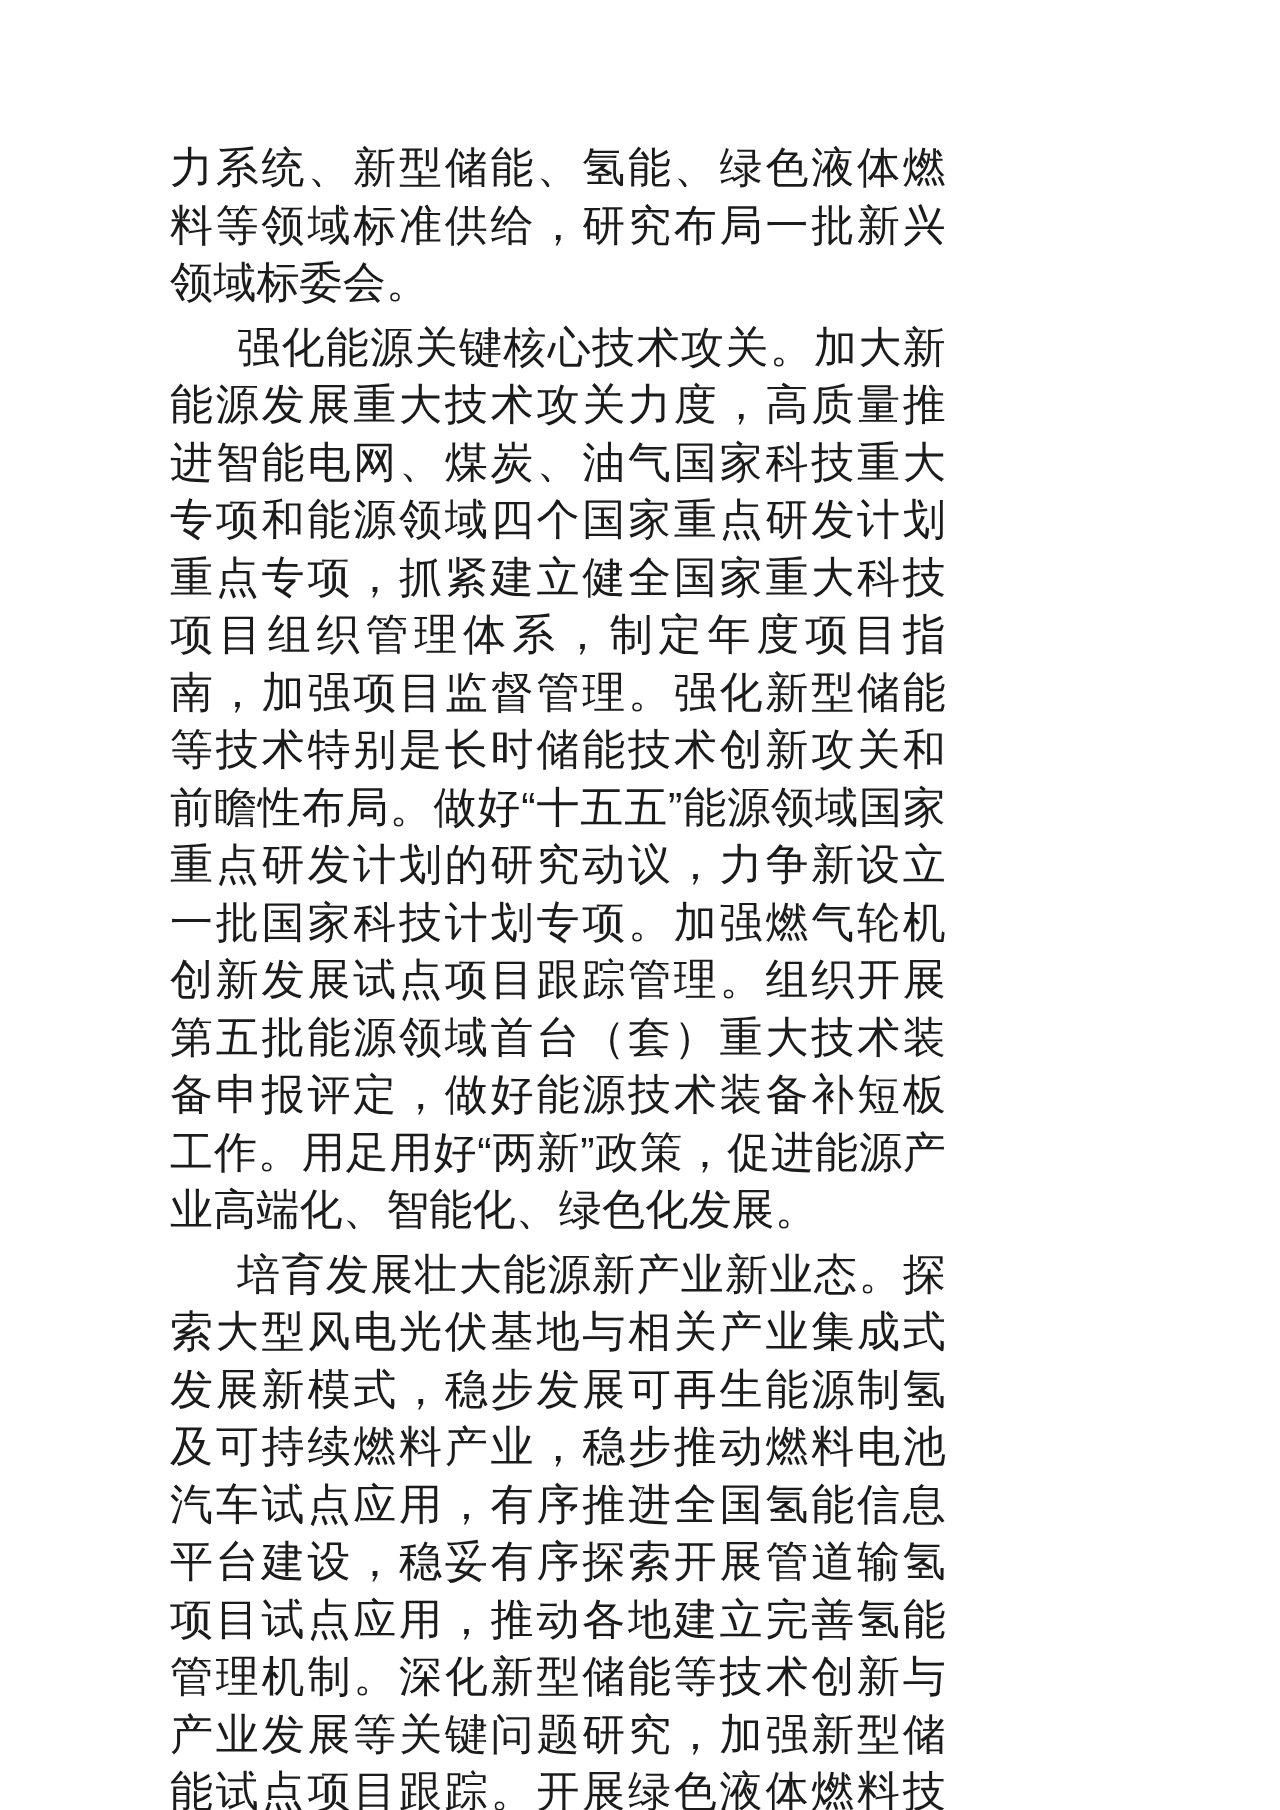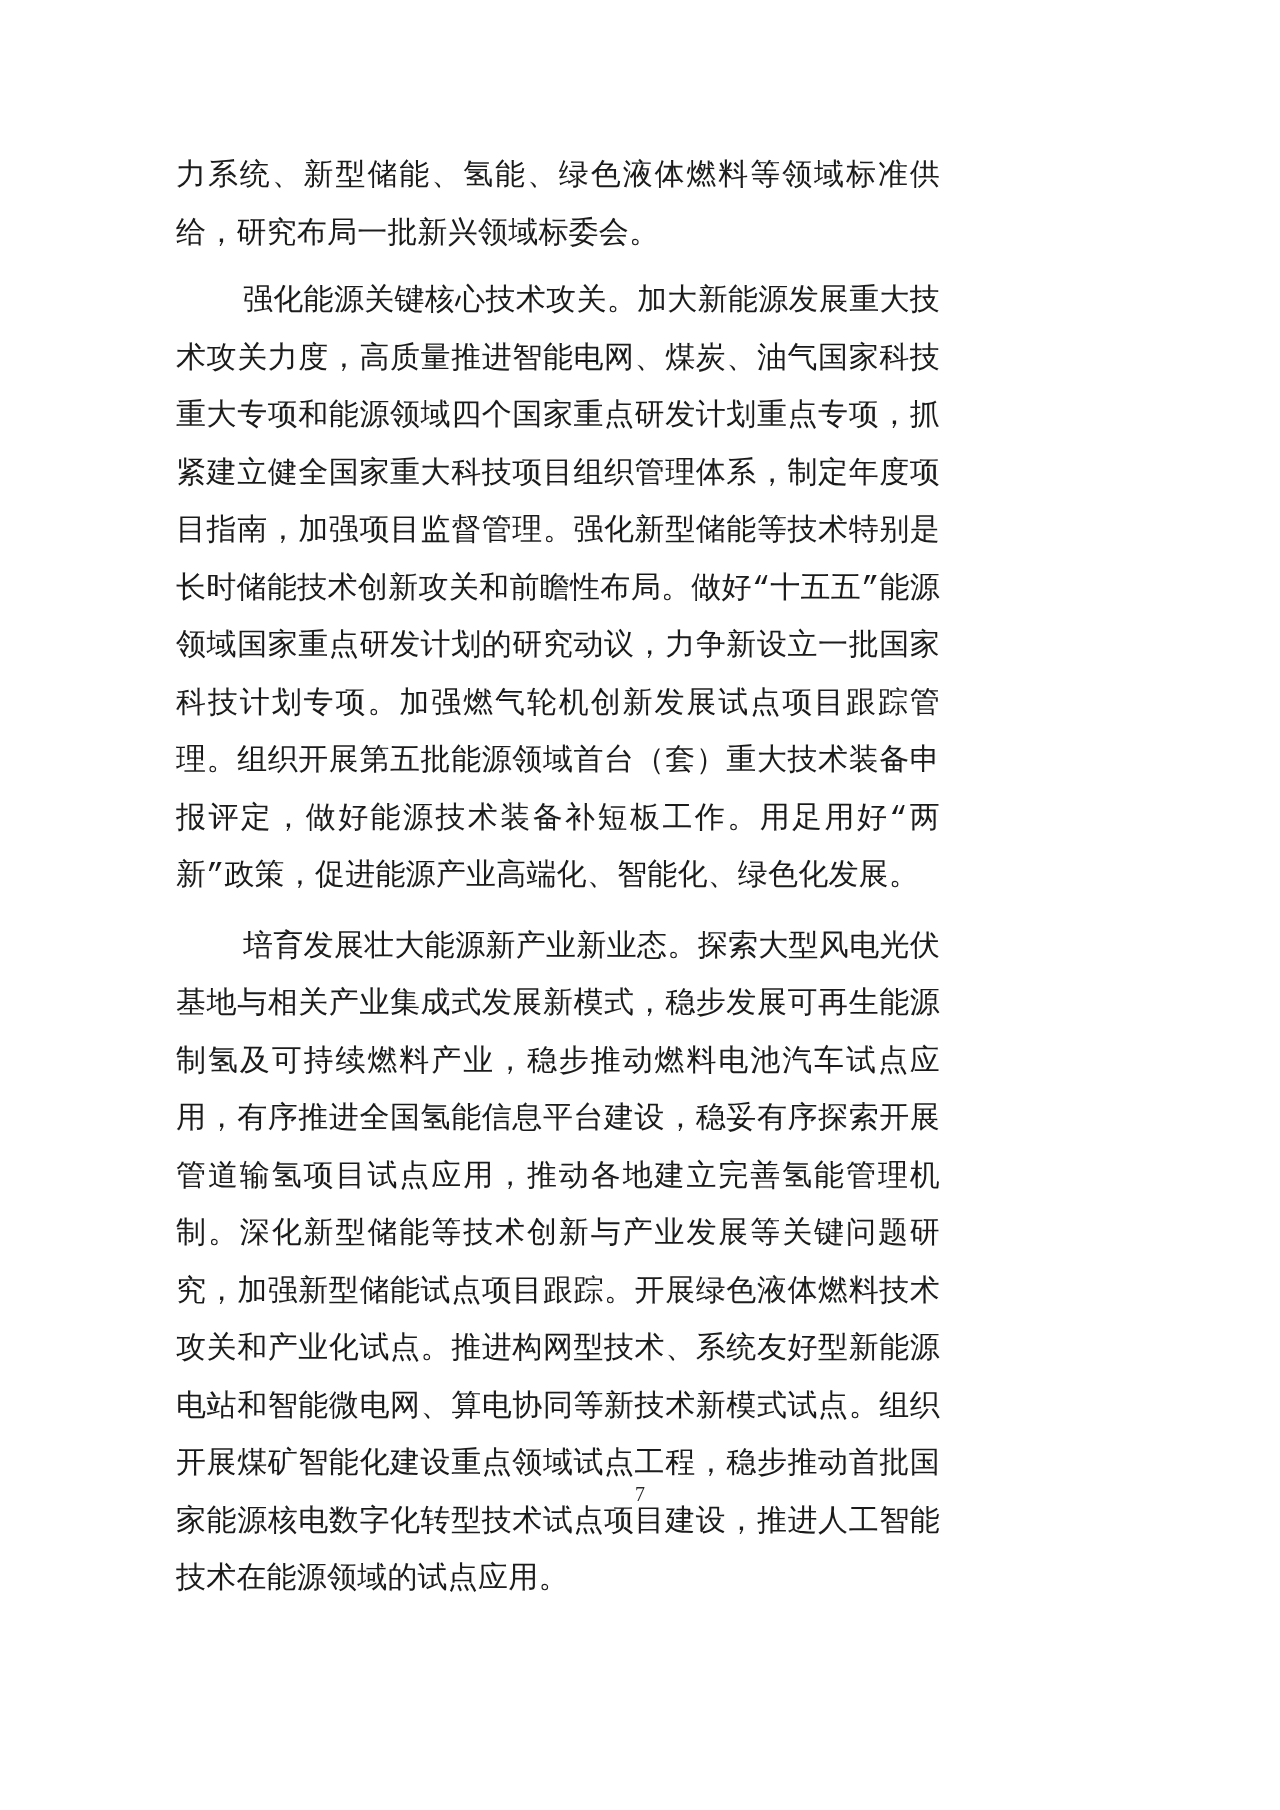--- a/index.html
+++ b/index.html
@@ -18,36 +18,35 @@
     box-sizing: border-box;
     overflow: hidden;
   }
   .content {
     position: absolute;
     left: 163px;
     top: 132px;
     width: 790px;
   }
   .para {
-    margin: 13px;
+    margin: 7px;
     font-family: "Liberation Sans", sans-serif;
-    font-size: 30px;
+    font-size: 43px;
     line-height: 57.5px;
     color: #1b1b1b;
     text-align: justify;
     text-justify: inter-character;
     letter-spacing: 0.2px;
     word-break: break-all;
   }
   .para.indent {
     text-indent: 67px;
   }
   .para + .para {
     margin-top: 0;
-    font-family: Liberation Mono, monospace;
   }
   .page-number {
     position: absolute;
     left: 0;
     right: 0;
     top: 1483px;
     text-align: center;
     font-family: "Liberation Serif", serif;
     font-size: 20px;
     color: #2a2a2a;

